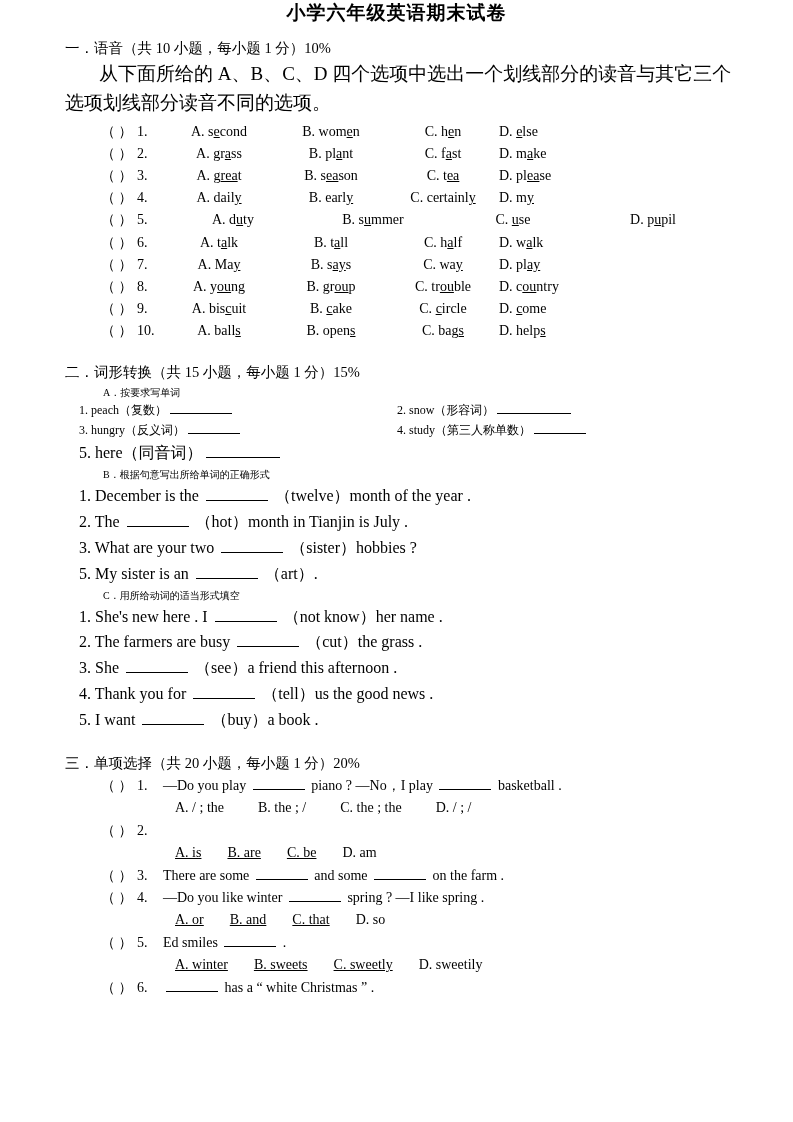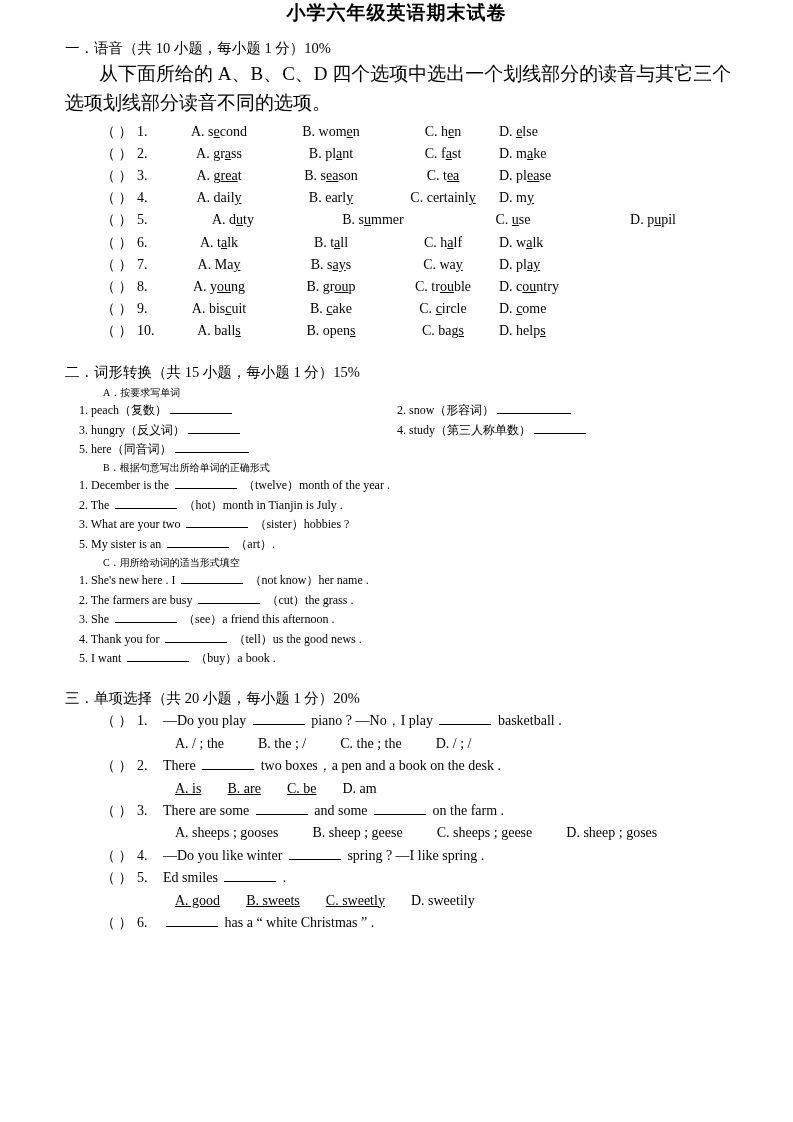--- a/index.html
+++ b/index.html
@@ -83,21 +83,21 @@
   
   .two-col {
     display: flex;
     font-size: 12px;
     line-height: 1.62;
     padding-left: 24px;
   }
   .two-col .col-a { flex: 0 0 318px; }
   .two-col .col-b { flex: 1 1 auto; }
   .single-line {
-    font-size: 12px;
+    font-size: 16px;
     line-height: 1.62;
     padding-left: 24px;
   }
   .blank {
     display: inline-block;
     border-bottom: 1px solid #000;
     vertical-align: baseline;
     margin: 0 3px;
     height: 0.95em;
   }
@@ -262,46 +262,45 @@
           <span class="mc-paren">（      ）</span>
           <span class="mc-num">1.</span>
           <span><span>—Do you play </span><span class="blank b-md"></span><span> piano ? —No，I play </span><span class="blank b-md"></span><span> basketball .</span></span>
         </div>
         <div class="sc-choices"><span class="ch-wide">A. / ; the</span><span class="ch-wide">B. the ; /</span><span class="ch-wide">C. the ; the</span><span class="">D. / ; /</span></div>
       </div>
       <div class="sc-item">
         <div class="sc-stem">
           <span class="mc-paren">（      ）</span>
           <span class="mc-num">2.</span>
-          <span><span>There </span><span class="blank b-md"></span><span> two boxes，a pen and a book on the desk .</span></span>
         </div>
         <div class="sc-choices"><span class="ch-mid">A. is</span><span class="ch-mid">B. are</span><span class="ch-mid">C. be</span><span class="">D. am</span></div>
       </div>
       <div class="sc-item">
         <div class="sc-stem">
           <span class="mc-paren">（      ）</span>
           <span class="mc-num">3.</span>
           <span><span>There are some </span><span class="blank b-md"></span><span> and some </span><span class="blank b-md"></span><span> on the farm .</span></span>
         </div>
-        <div class="sc-choices"><span class="ch-wide">A. sheeps ; gooses</span><span class="ch-wide">B. sheep ; geese</span><span class="ch-wide">C. sheeps ; geese</span><span class="">D. sheep ; goses</span></div>
       </div>
       <div class="sc-item">
         <div class="sc-stem">
           <span class="mc-paren">（      ）</span>
           <span class="mc-num">4.</span>
           <span><span>—Do you like winter </span><span class="blank b-md"></span><span> spring ? —I like spring .</span></span>
         </div>
+        <div class="sc-choices"><span class="ch-mid">A. or</span><span class="ch-mid">B. and</span><span class="ch-mid">C. that</span><span class="">D. so</span></div>
       </div>
       <div class="sc-item">
         <div class="sc-stem">
           <span class="mc-paren">（      ）</span>
           <span class="mc-num">5.</span>
           <span><span>Ed smiles </span><span class="blank b-md"></span><span> .</span></span>
         </div>
-        <div class="sc-choices"><span class="ch-mid">A. good</span><span class="ch-mid">B. sweets</span><span class="ch-mid">C. sweetly</span><span class="">D. sweetily</span></div>
+        <div class="sc-choices"><span class="ch-mid">A. winter</span><span class="ch-mid">B. sweets</span><span class="ch-mid">C. sweetly</span><span class="">D. sweetily</span></div>
       </div>
       <div class="sc-item">
         <div class="sc-stem">
           <span class="mc-paren">（      ）</span>
           <span class="mc-num">6.</span>
           <span><span class="blank b-md"></span><span> has a “ white Christmas ” .</span></span>
         </div>
       </div>
     </div>
 

